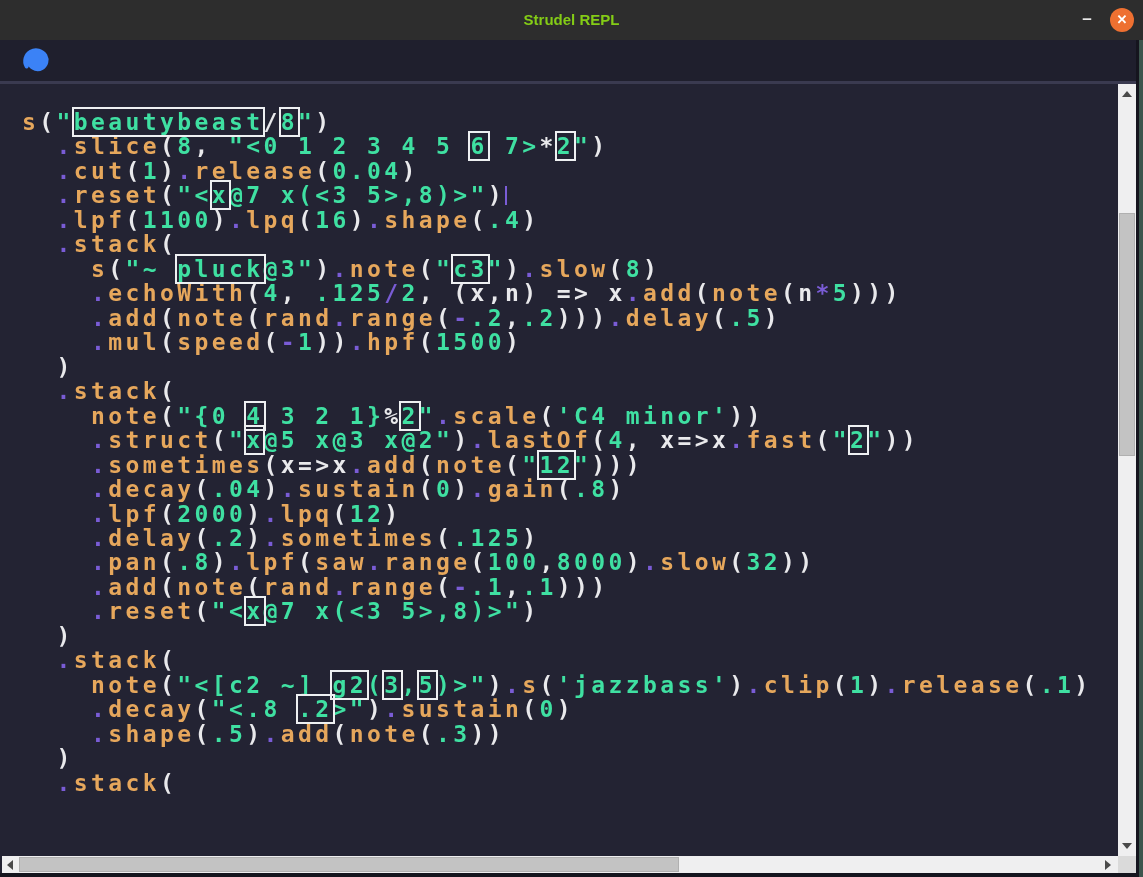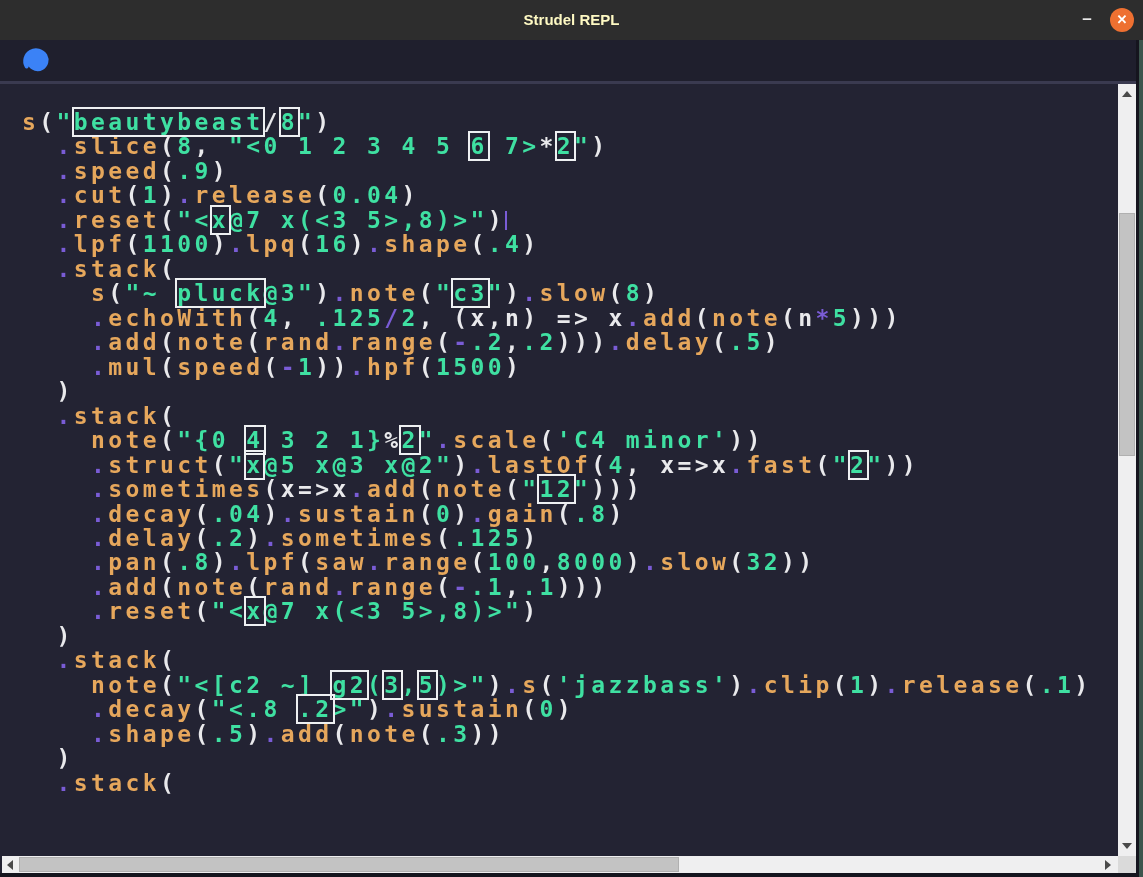--- a/index.html
+++ b/index.html
@@ -7,21 +7,21 @@
     --fn:#e6a75c; --str:#3fe0a2; --op:#7a5cd6; --text:#e9e9ec; --boxOutline:#eef0f2;
     --logoBlue:#3b82f6; --closeOrange:#ee7031; --scrollTrack:#efeff0; --scrollThumb:#c3c3c3;
     --scrollArrow:#4a4a4a; --corner:#dadada; --frameGreen:#3c554d; --frameDark:#15151e;
   }
   html,body{margin:0;padding:0;background:#000;}
   .window{position:relative;width:1143px;height:877px;background:var(--bg);overflow:hidden;}
 
   
   .titlebar{position:absolute;left:0;top:0;width:1143px;height:40px;background:var(--titlebar);}
   .window-title{position:absolute;left:0;right:0;top:0;height:40px;line-height:40px;text-align:center;
-    color:#fef9c3;font-family:"Liberation Sans",sans-serif;font-weight:bold;font-size:15px;}
+    color:#84cc16;font-family:"Liberation Sans",sans-serif;font-weight:bold;font-size:15px;}
   .btn-min{position:absolute;right:44px;top:0;width:24px;height:40px;line-height:38px;text-align:center;
     color:#e8e8e8;font-family:"Liberation Sans",sans-serif;font-weight:bold;font-size:17px;cursor:default;}
   .btn-close{position:absolute;right:9px;top:8px;width:24px;height:24px;border-radius:50%;
     background:var(--closeOrange);text-align:center;line-height:24px;color:#fff;
     font-family:"Liberation Sans",sans-serif;font-weight:bold;font-size:13px;cursor:default;}
 
   
   .toolbar{position:absolute;left:0;top:40px;width:1143px;height:41px;background:var(--toolbar);
     border-bottom:3px solid var(--separator);}
   .logo{position:absolute;left:20px;top:5px;width:32px;height:32px;}
@@ -75,35 +75,35 @@
       <g transform="rotate(-30 16 16)">
         <path d="M16 16 a1.8 1.8 0 0 0 3.6 0 a3.6 3.6 0 0 0 -7.2 0 a5.4 5.4 0 0 0 10.8 0 a7.2 7.2 0 0 0 -14.4 0 a9 9 0 0 0 18 0 a10.8 10.8 0 0 0 -21.6 0" fill="none" stroke="var(--logoBlue)" stroke-width="4" stroke-linecap="round"></path>
       </g>
     </svg>
   </div>
 
   <div class="editor">
     <div class="code">
         <div class="line"><span class="tk-f">s</span><span class="tk-t">(</span><span class="tk-s">"</span><span class="tk-b">beautybeast</span><span class="tk-t">/</span><span class="tk-b">8</span><span class="tk-s">"</span><span class="tk-t">)</span></div>
         <div class="line"><span class="tk-t">  </span><span class="tk-o">.</span><span class="tk-f">slice</span><span class="tk-t">(</span><span class="tk-n">8</span><span class="tk-t">, </span><span class="tk-s">"&lt;0 1 2 3 4 5 </span><span class="tk-b">6</span><span class="tk-s"> 7&gt;</span><span class="tk-t">*</span><span class="tk-b">2</span><span class="tk-s">"</span><span class="tk-t">)</span></div>
-        <div class="line"><span class="tk-t">  </span><span class="tk-o">.</span><span class="tk-f">speed</span><span class="tk-t">(</span><span class="tk-n">.9</span><span class="tk-t">)</span></div>
         <div class="line"><span class="tk-t">  </span><span class="tk-o">.</span><span class="tk-f">cut</span><span class="tk-t">(</span><span class="tk-n">1</span><span class="tk-t">)</span><span class="tk-o">.</span><span class="tk-f">release</span><span class="tk-t">(</span><span class="tk-n">0.04</span><span class="tk-t">)</span></div>
         <div class="line"><span class="tk-t">  </span><span class="tk-o">.</span><span class="tk-f">reset</span><span class="tk-t">(</span><span class="tk-s">"&lt;</span><span class="tk-b">x</span><span class="tk-s">@7 x(&lt;3 5&gt;,8)&gt;"</span><span class="tk-t">)</span><span class="tk-c"></span></div>
         <div class="line"><span class="tk-t">  </span><span class="tk-o">.</span><span class="tk-f">lpf</span><span class="tk-t">(</span><span class="tk-n">1100</span><span class="tk-t">)</span><span class="tk-o">.</span><span class="tk-f">lpq</span><span class="tk-t">(</span><span class="tk-n">16</span><span class="tk-t">)</span><span class="tk-o">.</span><span class="tk-f">shape</span><span class="tk-t">(</span><span class="tk-n">.4</span><span class="tk-t">)</span></div>
         <div class="line"><span class="tk-t">  </span><span class="tk-o">.</span><span class="tk-f">stack</span><span class="tk-t">(</span></div>
         <div class="line"><span class="tk-t">    </span><span class="tk-f">s</span><span class="tk-t">(</span><span class="tk-s">"~ </span><span class="tk-b">pluck</span><span class="tk-s">@3"</span><span class="tk-t">)</span><span class="tk-o">.</span><span class="tk-f">note</span><span class="tk-t">(</span><span class="tk-s">"</span><span class="tk-b">c3</span><span class="tk-s">"</span><span class="tk-t">)</span><span class="tk-o">.</span><span class="tk-f">slow</span><span class="tk-t">(</span><span class="tk-n">8</span><span class="tk-t">)</span></div>
         <div class="line"><span class="tk-t">    </span><span class="tk-o">.</span><span class="tk-f">echoWith</span><span class="tk-t">(</span><span class="tk-n">4</span><span class="tk-t">, </span><span class="tk-n">.125</span><span class="tk-o">/</span><span class="tk-n">2</span><span class="tk-t">, (x,n) =&gt; x</span><span class="tk-o">.</span><span class="tk-f">add</span><span class="tk-t">(</span><span class="tk-f">note</span><span class="tk-t">(</span><span class="tk-t">n</span><span class="tk-o">*</span><span class="tk-n">5</span><span class="tk-t">)))</span></div>
         <div class="line"><span class="tk-t">    </span><span class="tk-o">.</span><span class="tk-f">add</span><span class="tk-t">(</span><span class="tk-f">note</span><span class="tk-t">(</span><span class="tk-f">rand</span><span class="tk-o">.</span><span class="tk-f">range</span><span class="tk-t">(</span><span class="tk-o">-</span><span class="tk-n">.2</span><span class="tk-t">,</span><span class="tk-n">.2</span><span class="tk-t">)))</span><span class="tk-o">.</span><span class="tk-f">delay</span><span class="tk-t">(</span><span class="tk-n">.5</span><span class="tk-t">)</span></div>
         <div class="line"><span class="tk-t">    </span><span class="tk-o">.</span><span class="tk-f">mul</span><span class="tk-t">(</span><span class="tk-f">speed</span><span class="tk-t">(</span><span class="tk-o">-</span><span class="tk-n">1</span><span class="tk-t">))</span><span class="tk-o">.</span><span class="tk-f">hpf</span><span class="tk-t">(</span><span class="tk-n">1500</span><span class="tk-t">)</span></div>
         <div class="line"><span class="tk-t">  )</span></div>
         <div class="line"><span class="tk-t">  </span><span class="tk-o">.</span><span class="tk-f">stack</span><span class="tk-t">(</span></div>
         <div class="line"><span class="tk-t">    </span><span class="tk-f">note</span><span class="tk-t">(</span><span class="tk-s">"{0 </span><span class="tk-b">4</span><span class="tk-s"> 3 2 1}</span><span class="tk-t">%</span><span class="tk-b">2</span><span class="tk-s">"</span><span class="tk-o">.</span><span class="tk-f">scale</span><span class="tk-t">(</span><span class="tk-s">'C4 minor'</span><span class="tk-t">))</span></div>
         <div class="line"><span class="tk-t">    </span><span class="tk-o">.</span><span class="tk-f">struct</span><span class="tk-t">(</span><span class="tk-s">"</span><span class="tk-b">x</span><span class="tk-s">@5 x@3 x@2"</span><span class="tk-t">)</span><span class="tk-o">.</span><span class="tk-f">lastOf</span><span class="tk-t">(</span><span class="tk-n">4</span><span class="tk-t">, x=&gt;x</span><span class="tk-o">.</span><span class="tk-f">fast</span><span class="tk-t">(</span><span class="tk-s">"</span><span class="tk-b">2</span><span class="tk-s">"</span><span class="tk-t">))</span></div>
         <div class="line"><span class="tk-t">    </span><span class="tk-o">.</span><span class="tk-f">sometimes</span><span class="tk-t">(x=&gt;x</span><span class="tk-o">.</span><span class="tk-f">add</span><span class="tk-t">(</span><span class="tk-f">note</span><span class="tk-t">(</span><span class="tk-s">"</span><span class="tk-b">12</span><span class="tk-s">"</span><span class="tk-t">)))</span></div>
         <div class="line"><span class="tk-t">    </span><span class="tk-o">.</span><span class="tk-f">decay</span><span class="tk-t">(</span><span class="tk-n">.04</span><span class="tk-t">)</span><span class="tk-o">.</span><span class="tk-f">sustain</span><span class="tk-t">(</span><span class="tk-n">0</span><span class="tk-t">)</span><span class="tk-o">.</span><span class="tk-f">gain</span><span class="tk-t">(</span><span class="tk-n">.8</span><span class="tk-t">)</span></div>
+        <div class="line"><span class="tk-t">    </span><span class="tk-o">.</span><span class="tk-f">lpf</span><span class="tk-t">(</span><span class="tk-n">2000</span><span class="tk-t">)</span><span class="tk-o">.</span><span class="tk-f">lpq</span><span class="tk-t">(</span><span class="tk-n">12</span><span class="tk-t">)</span></div>
         <div class="line"><span class="tk-t">    </span><span class="tk-o">.</span><span class="tk-f">delay</span><span class="tk-t">(</span><span class="tk-n">.2</span><span class="tk-t">)</span><span class="tk-o">.</span><span class="tk-f">sometimes</span><span class="tk-t">(</span><span class="tk-n">.125</span><span class="tk-t">)</span></div>
         <div class="line"><span class="tk-t">    </span><span class="tk-o">.</span><span class="tk-f">pan</span><span class="tk-t">(</span><span class="tk-n">.8</span><span class="tk-t">)</span><span class="tk-o">.</span><span class="tk-f">lpf</span><span class="tk-t">(</span><span class="tk-f">saw</span><span class="tk-o">.</span><span class="tk-f">range</span><span class="tk-t">(</span><span class="tk-n">100</span><span class="tk-t">,</span><span class="tk-n">8000</span><span class="tk-t">)</span><span class="tk-o">.</span><span class="tk-f">slow</span><span class="tk-t">(</span><span class="tk-n">32</span><span class="tk-t">))</span></div>
         <div class="line"><span class="tk-t">    </span><span class="tk-o">.</span><span class="tk-f">add</span><span class="tk-t">(</span><span class="tk-f">note</span><span class="tk-t">(</span><span class="tk-f">rand</span><span class="tk-o">.</span><span class="tk-f">range</span><span class="tk-t">(</span><span class="tk-o">-</span><span class="tk-n">.1</span><span class="tk-t">,</span><span class="tk-n">.1</span><span class="tk-t">)))</span></div>
         <div class="line"><span class="tk-t">    </span><span class="tk-o">.</span><span class="tk-f">reset</span><span class="tk-t">(</span><span class="tk-s">"&lt;</span><span class="tk-b">x</span><span class="tk-s">@7 x(&lt;3 5&gt;,8)&gt;"</span><span class="tk-t">)</span></div>
         <div class="line"><span class="tk-t">  )</span></div>
         <div class="line"><span class="tk-t">  </span><span class="tk-o">.</span><span class="tk-f">stack</span><span class="tk-t">(</span></div>
         <div class="line"><span class="tk-t">    </span><span class="tk-f">note</span><span class="tk-t">(</span><span class="tk-s">"&lt;[c2 ~] </span><span class="tk-b">g2</span><span class="tk-s">(</span><span class="tk-b">3</span><span class="tk-s">,</span><span class="tk-b">5</span><span class="tk-s">)&gt;"</span><span class="tk-t">)</span><span class="tk-o">.</span><span class="tk-f">s</span><span class="tk-t">(</span><span class="tk-s">'jazzbass'</span><span class="tk-t">)</span><span class="tk-o">.</span><span class="tk-f">clip</span><span class="tk-t">(</span><span class="tk-n">1</span><span class="tk-t">)</span><span class="tk-o">.</span><span class="tk-f">release</span><span class="tk-t">(</span><span class="tk-n">.1</span><span class="tk-t">)</span></div>
         <div class="line"><span class="tk-t">    </span><span class="tk-o">.</span><span class="tk-f">decay</span><span class="tk-t">(</span><span class="tk-s">"&lt;.8 </span><span class="tk-b">.2</span><span class="tk-s">&gt;"</span><span class="tk-t">)</span><span class="tk-o">.</span><span class="tk-f">sustain</span><span class="tk-t">(</span><span class="tk-n">0</span><span class="tk-t">)</span></div>
         <div class="line"><span class="tk-t">    </span><span class="tk-o">.</span><span class="tk-f">shape</span><span class="tk-t">(</span><span class="tk-n">.5</span><span class="tk-t">)</span><span class="tk-o">.</span><span class="tk-f">add</span><span class="tk-t">(</span><span class="tk-f">note</span><span class="tk-t">(</span><span class="tk-n">.3</span><span class="tk-t">))</span></div>
         <div class="line"><span class="tk-t">  )</span></div>

